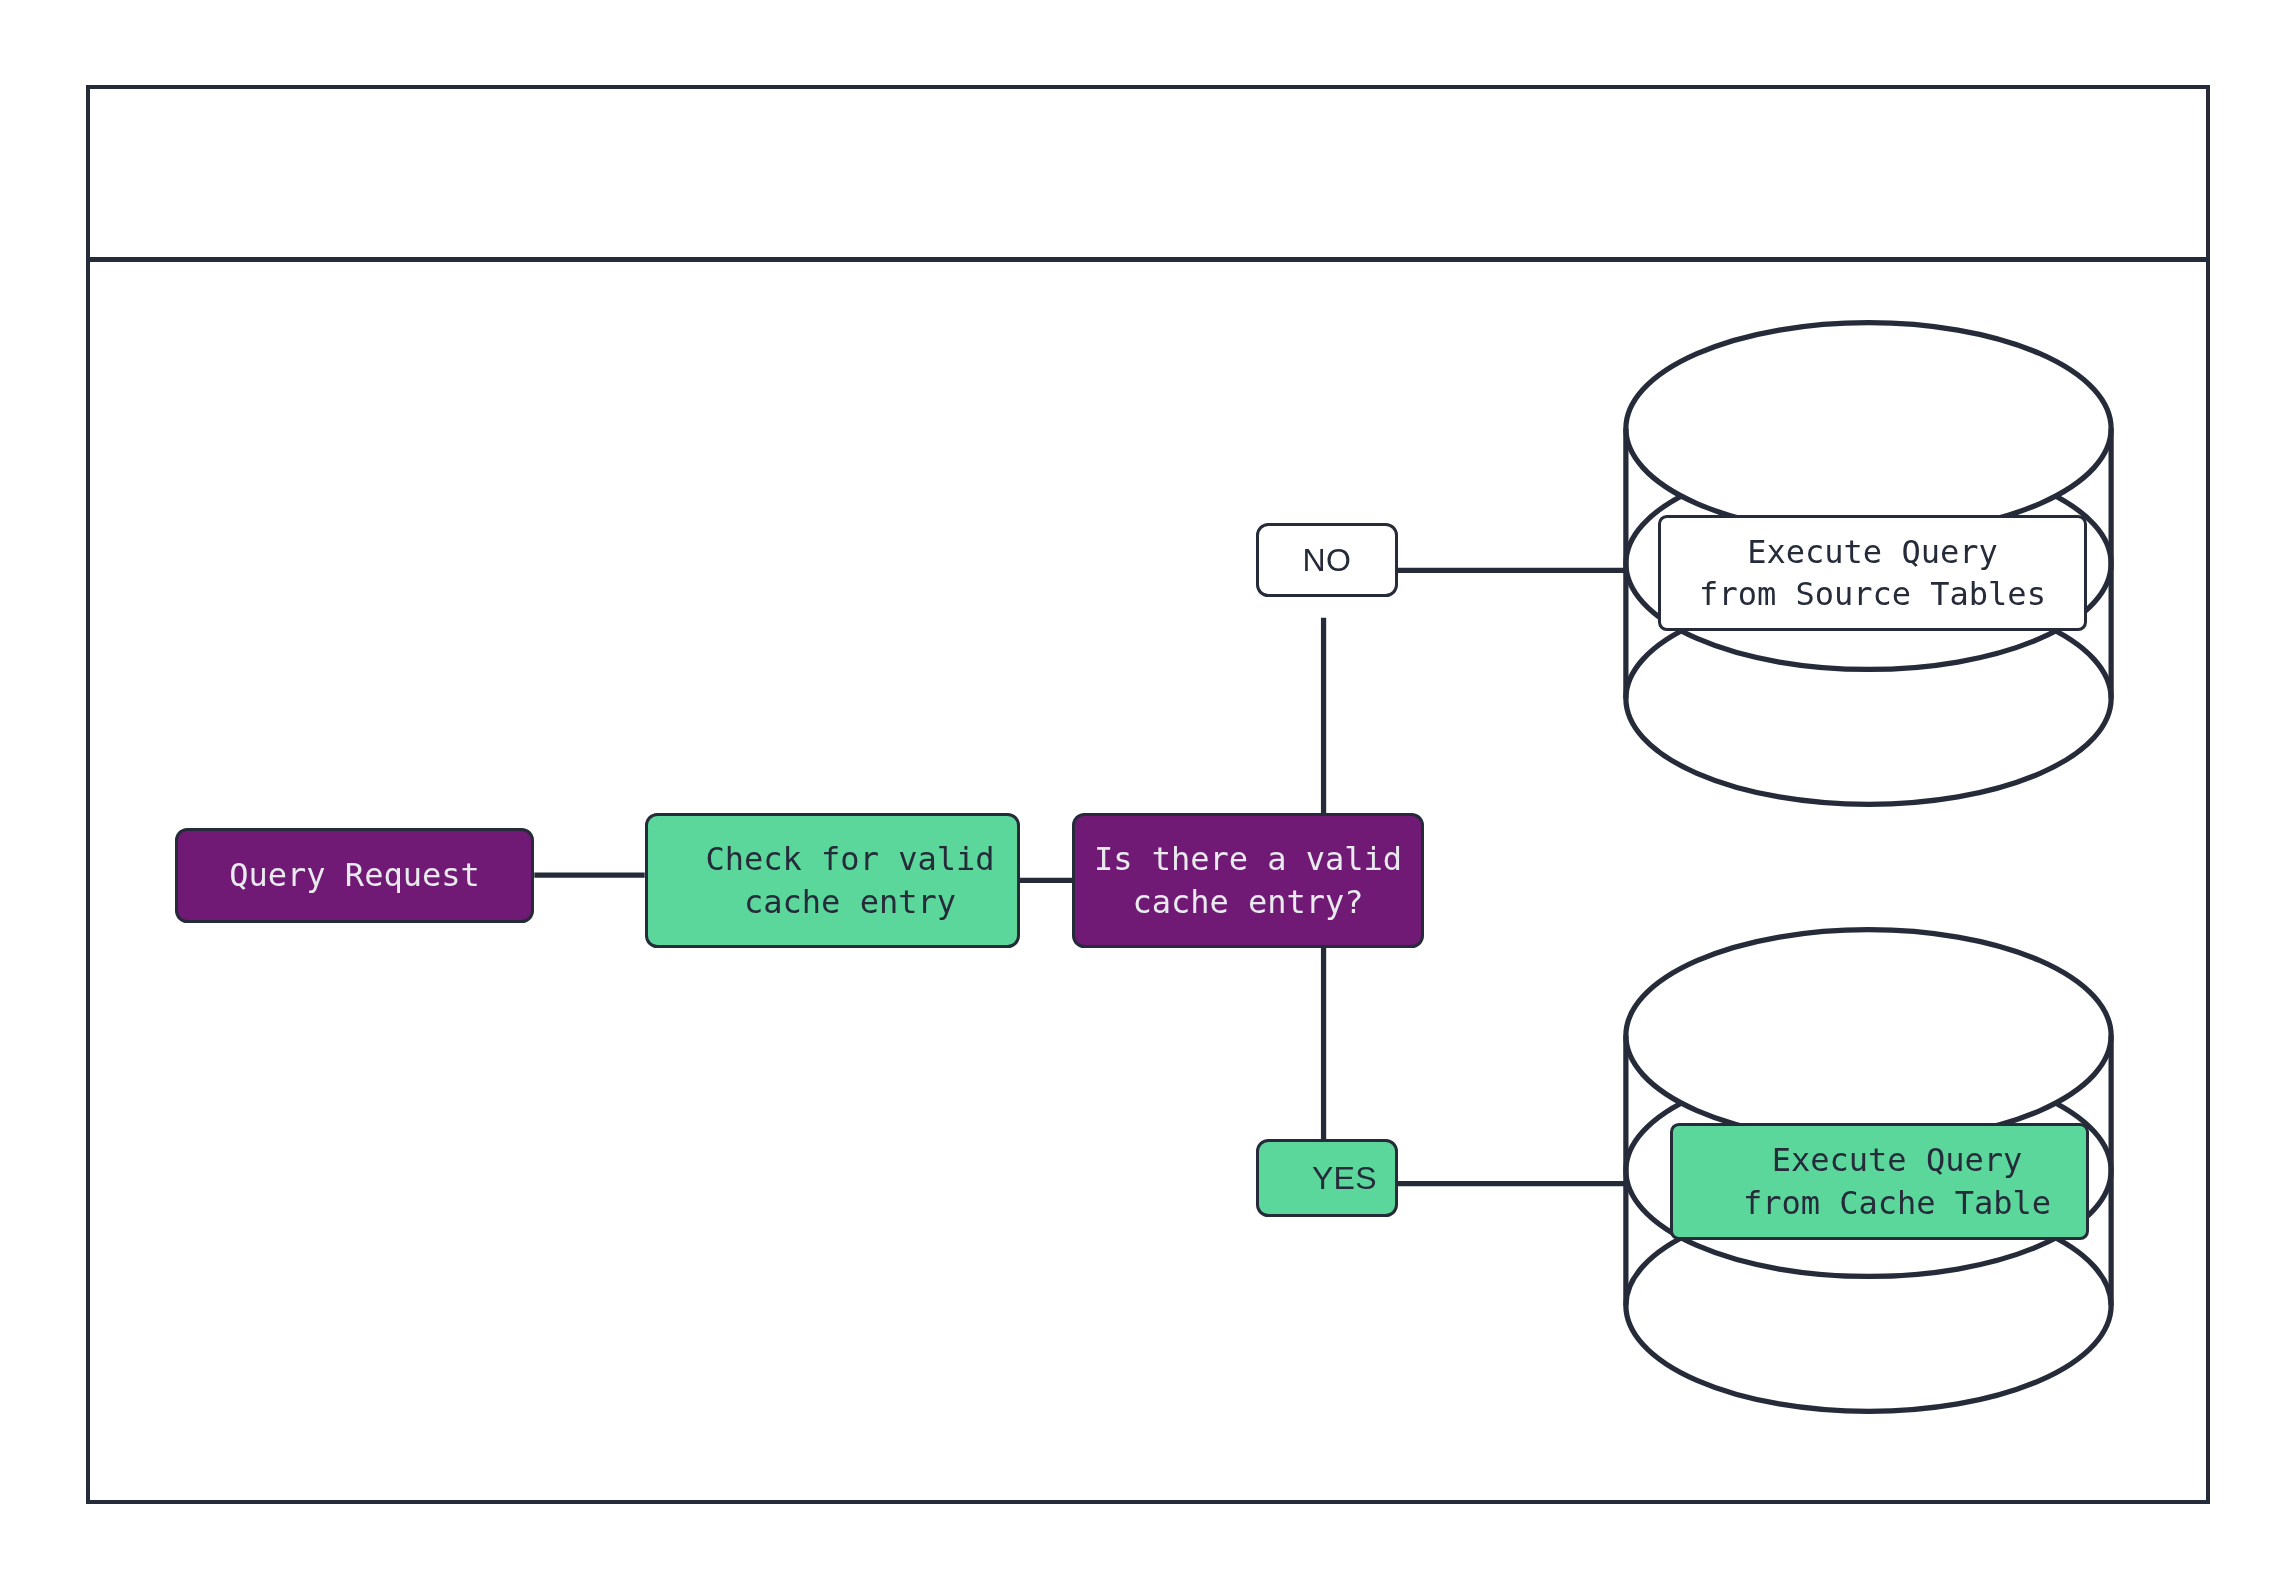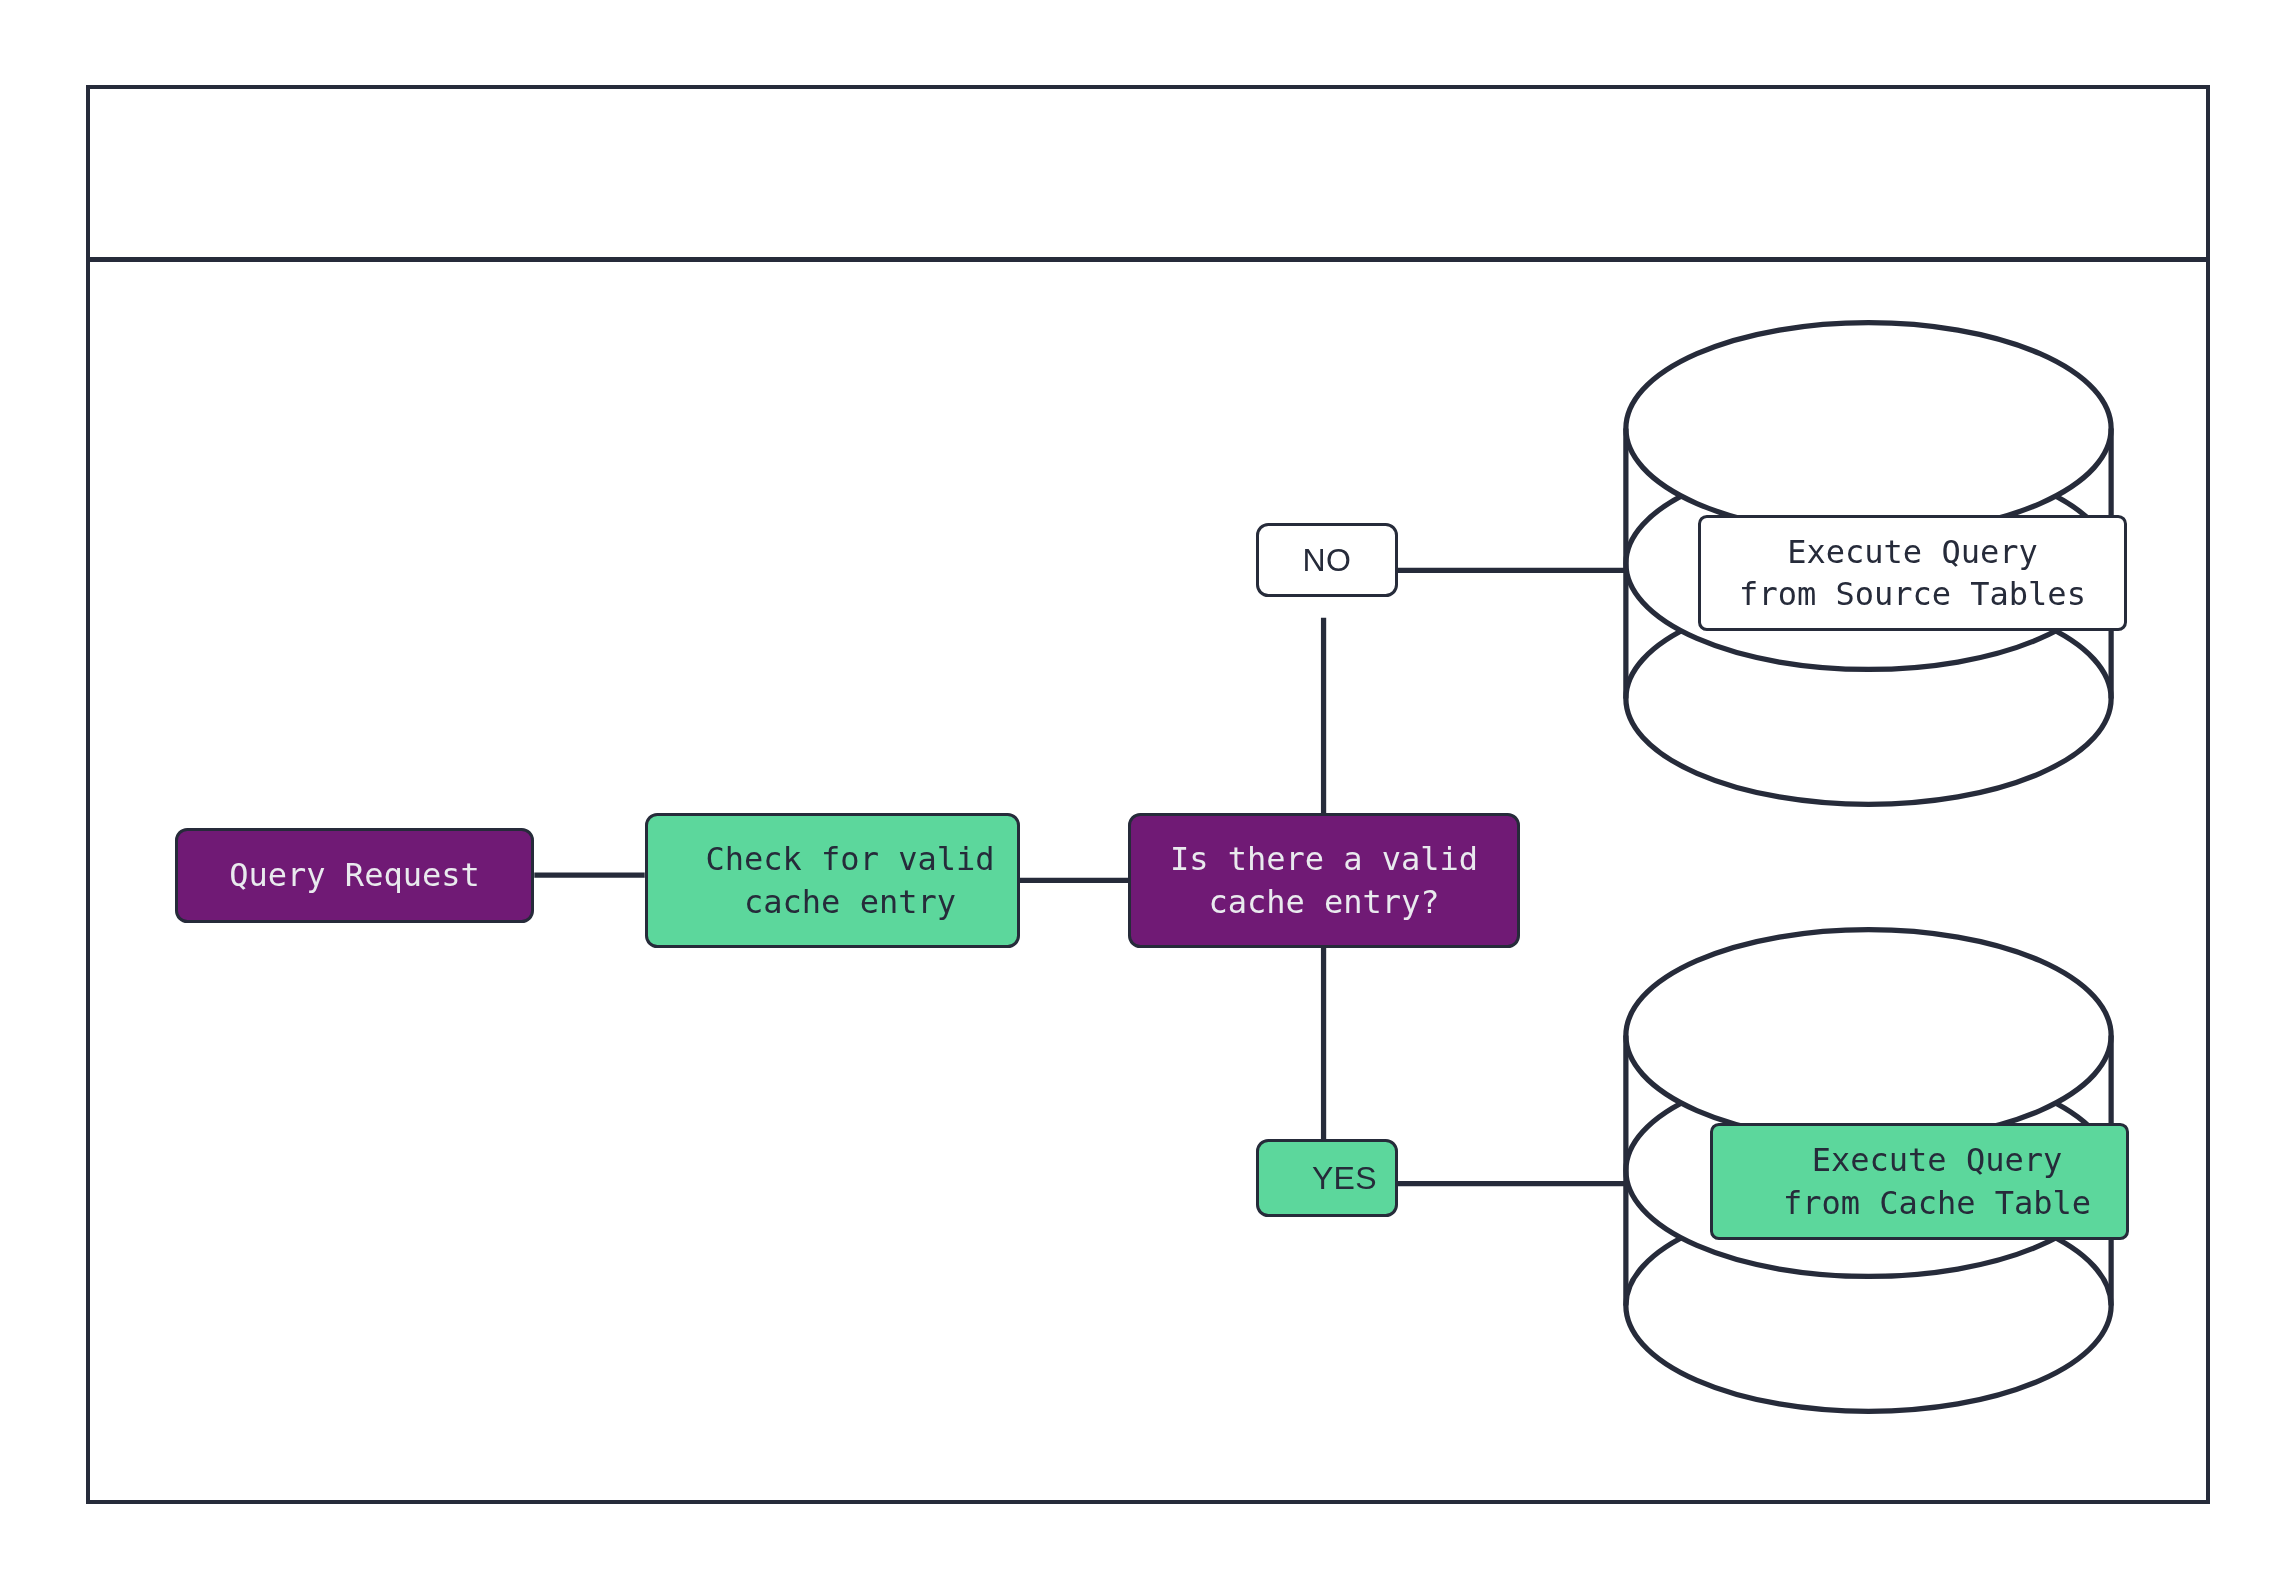--- a/index.html
+++ b/index.html
@@ -77,21 +77,21 @@
     border: 3.5px solid #262B3A;
     padding-left: 35px;
   }
   .node-white {
     background: #FFFFFF;
     color: #262B3A;
     border: 3.5px solid #262B3A;
   }
   #n-query-request { left: 175px;  top: 828px;  width: 359px; height: 95px; font-size: 32px; }
   #n-check-cache   { left: 645px;  top: 813px;  width: 375px; height: 135px; font-size: 32px; }
-  #n-decision      { left: 1128px; top: 813px;  width: 392px; height: 135px; font-size: 32px; }
+  #n-decision      { left: 1072px; top: 813px;  width: 352px; height: 135px; font-size: 32px; }
 
   .edge-label {
     position: absolute;
     box-sizing: border-box;
     display: flex;
     align-items: center;
     justify-content: center;
     border-radius: 12.3px;
     font-family: "Liberation Sans", sans-serif;
     font-size: 32px;
@@ -115,21 +115,20 @@
     box-sizing: border-box;
     display: flex;
     align-items: center;
     justify-content: center;
     text-align: center;
     font-family: "DejaVu Sans Mono", "Liberation Mono", monospace;
     font-size: 32px;
     line-height: 1.32;
     border-radius: 8.8px;
     white-space: pre-line;
-    margin-left: 40px;
   }
   #db-label-source { left: 1658px; top: 515px;  width: 429px; height: 116px; }
   #db-label-cache  { left: 1670px; top: 1123px; width: 419px; height: 117px; }
 </style>
 </head>
 <body>
 
 <div id="page">
 
   <div class="frame"></div>

